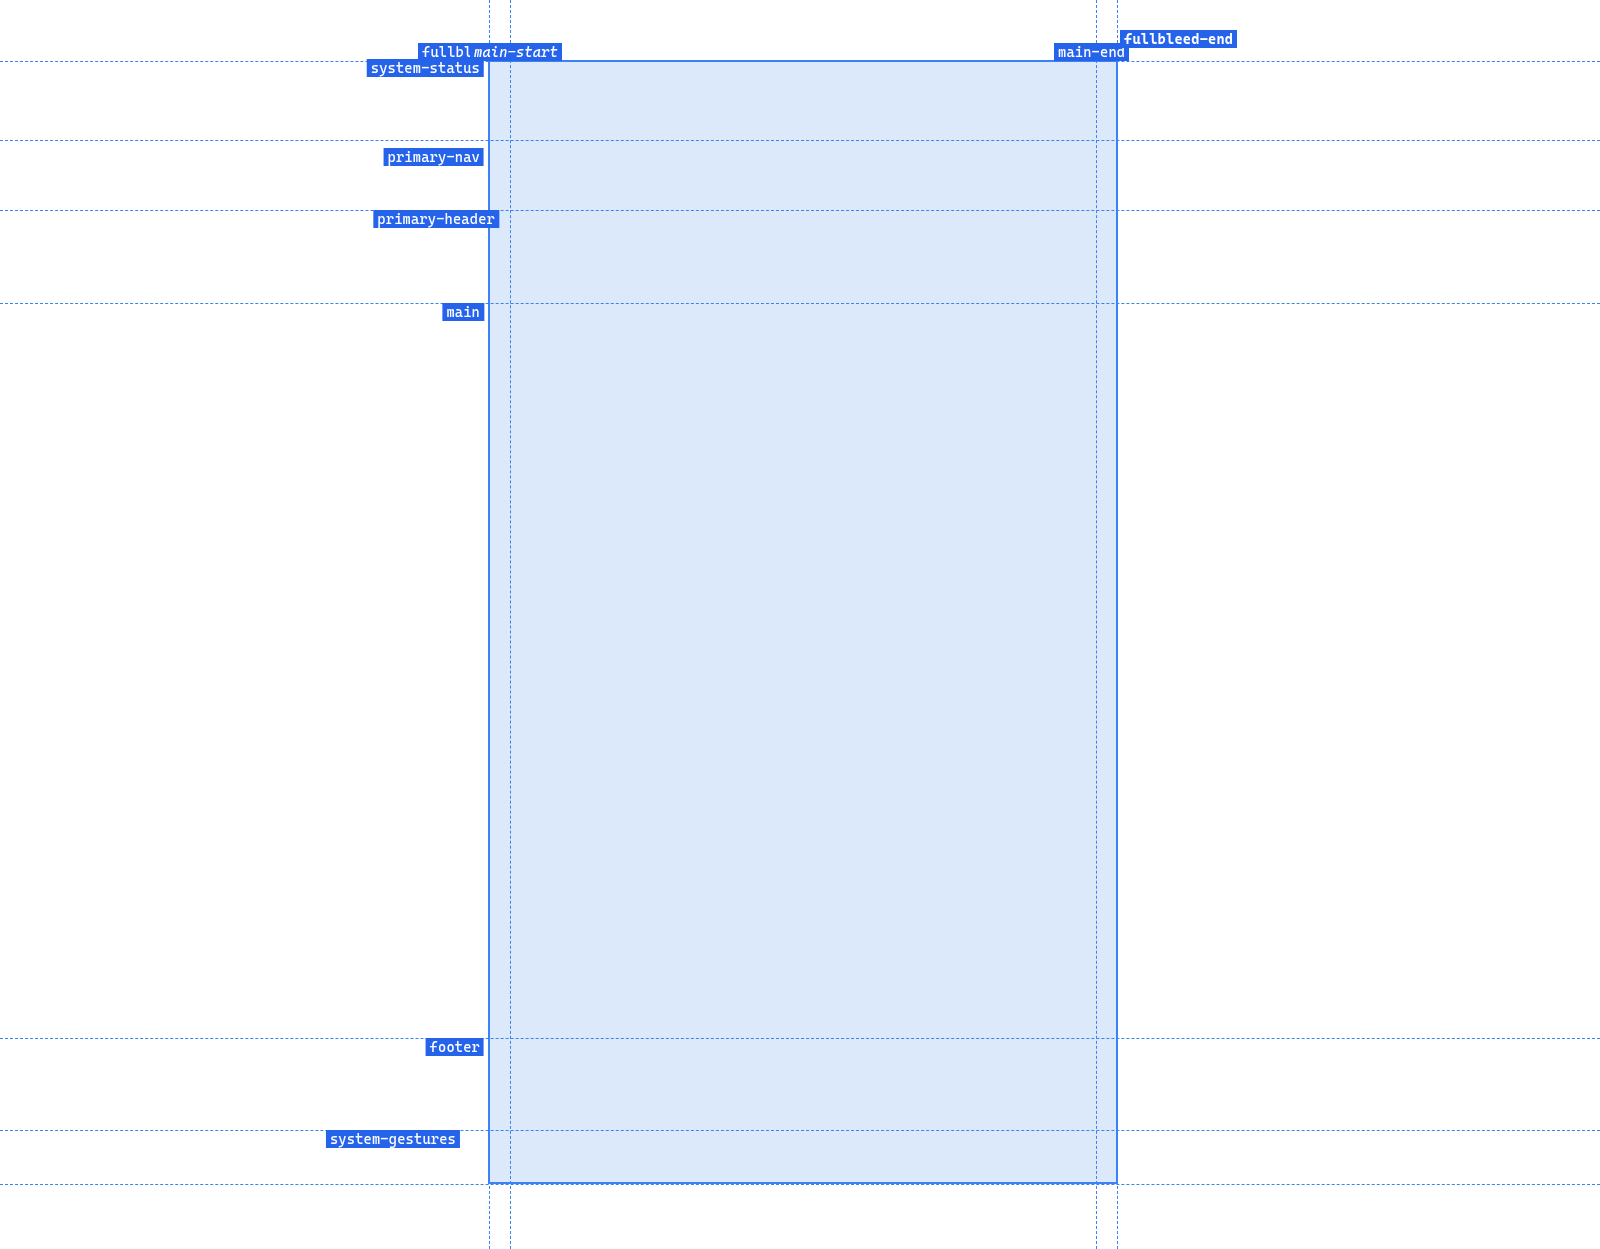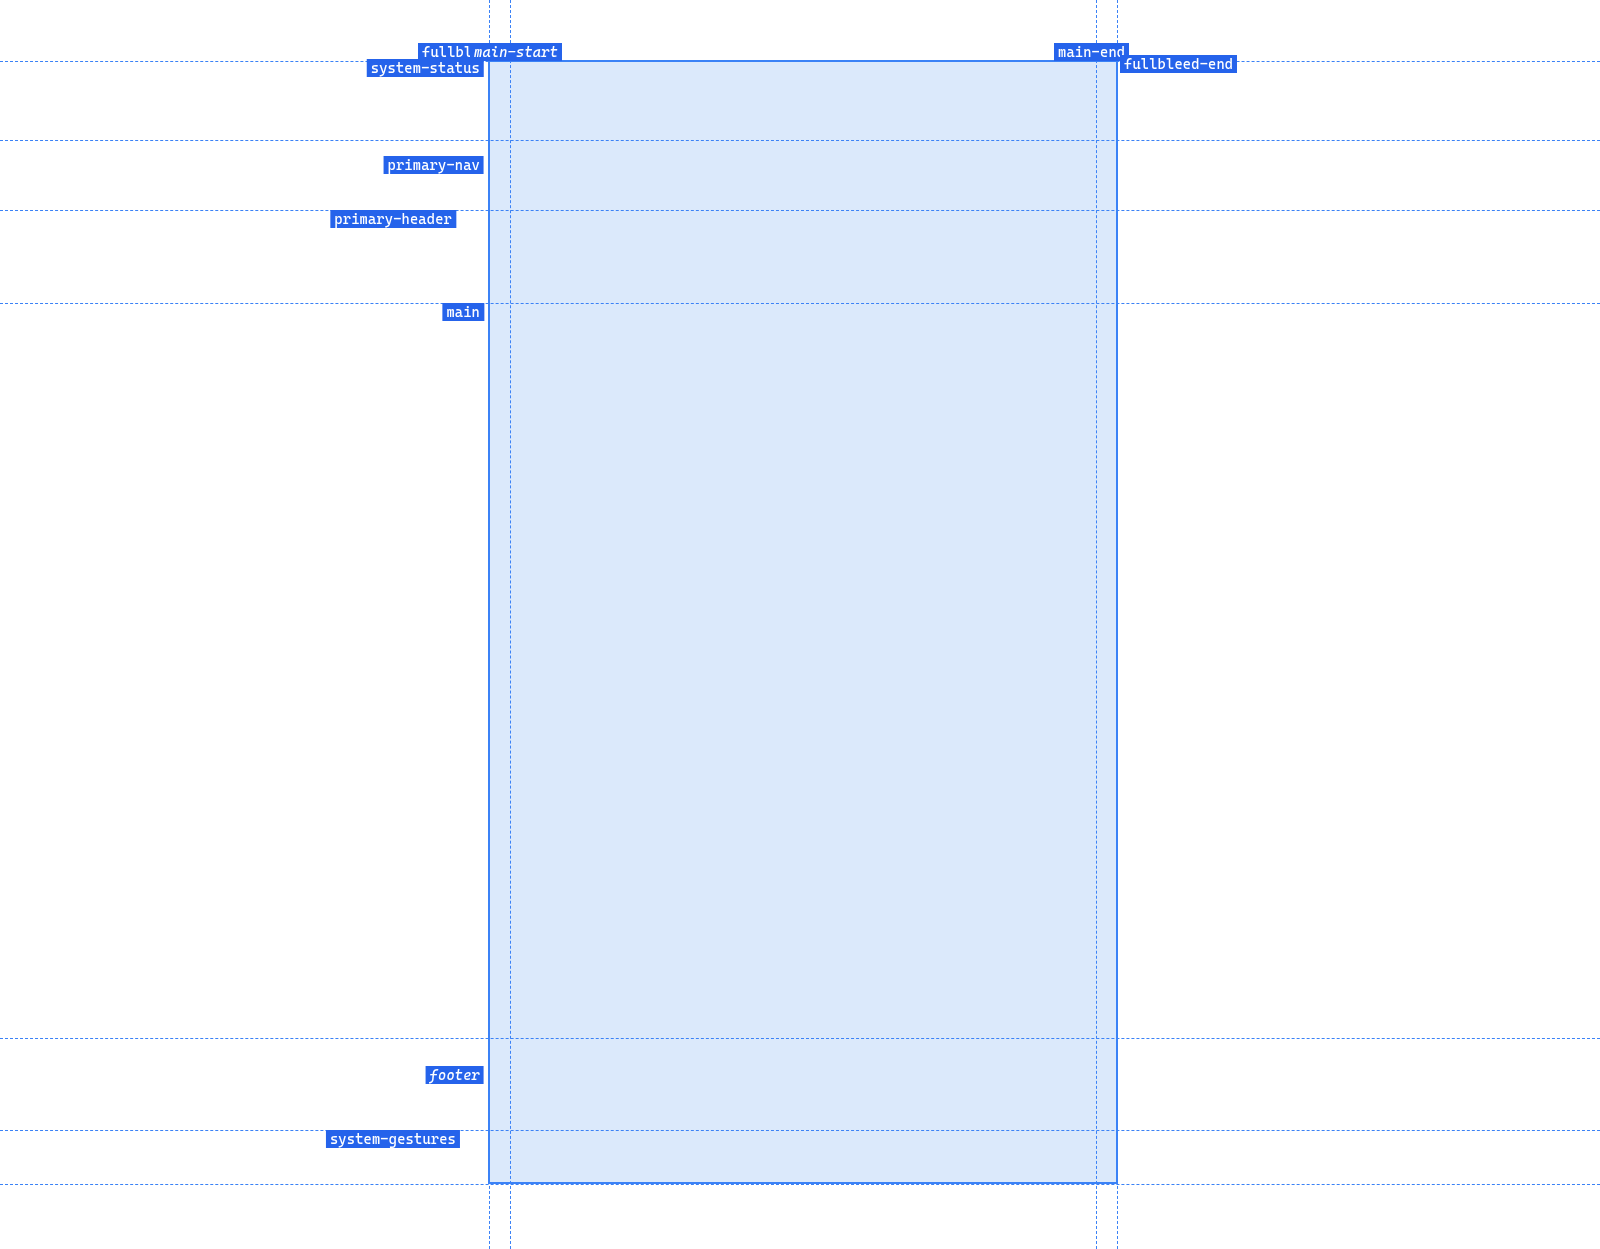--- a/index.html
+++ b/index.html
@@ -77,22 +77,22 @@
   <div class="guide horizontal" style="top:140px;"></div>
   <div class="guide horizontal" style="top:210px;"></div>
   <div class="guide horizontal" style="top:303px;"></div>
   <div class="guide horizontal" style="top:1038px;"></div>
   <div class="guide horizontal" style="top:1130px;"></div>
   <div class="guide horizontal" style="top:1184px;"></div>
 
   <span class="label" style="left:418px; top:43px;">fullbleed-start</span>
   <span class="label" style="left:470px; top:43px;font-style:italic;">main-start</span>
   <span class="label" style="left:1054px; top:43px;">main-end</span>
-  <span class="label" style="left:1120px; top:55px;">fullbleed-end</span>
+  <span class="label" style="left:1120px; top:30px;font-weight:bold;">fullbleed-end</span>
 
   <span class="label right-align" style="left:484px; top:59px;">system-status</span>
-  <span class="label right-align" style="left:484px; top:156px;">primary-nav</span>
-  <span class="label right-align" style="left:456px; top:210px;">primary-header</span>
+  <span class="label right-align" style="left:484px; top:148px;">primary-nav</span>
+  <span class="label right-align" style="left:499px; top:210px;">primary-header</span>
   <span class="label right-align" style="left:484px; top:303px;">main</span>
-  <span class="label right-align" style="left:484px; top:1066px;font-style:italic;">footer</span>
+  <span class="label right-align" style="left:484px; top:1038px;">footer</span>
   <span class="label right-align" style="left:460px; top:1130px;">system-gestures</span>
 
 </div>
 
 </body></html>

